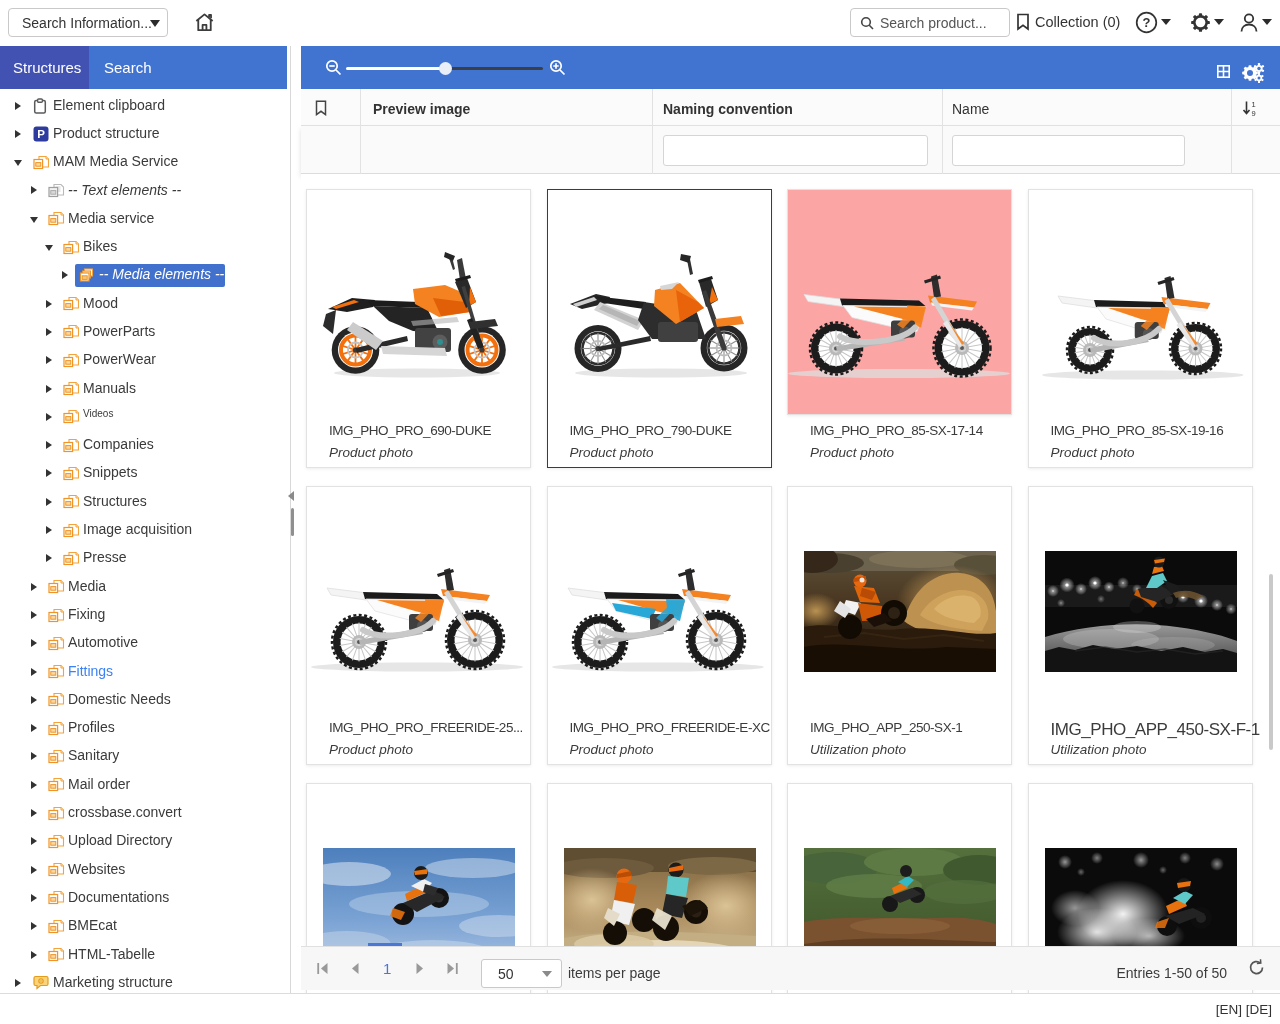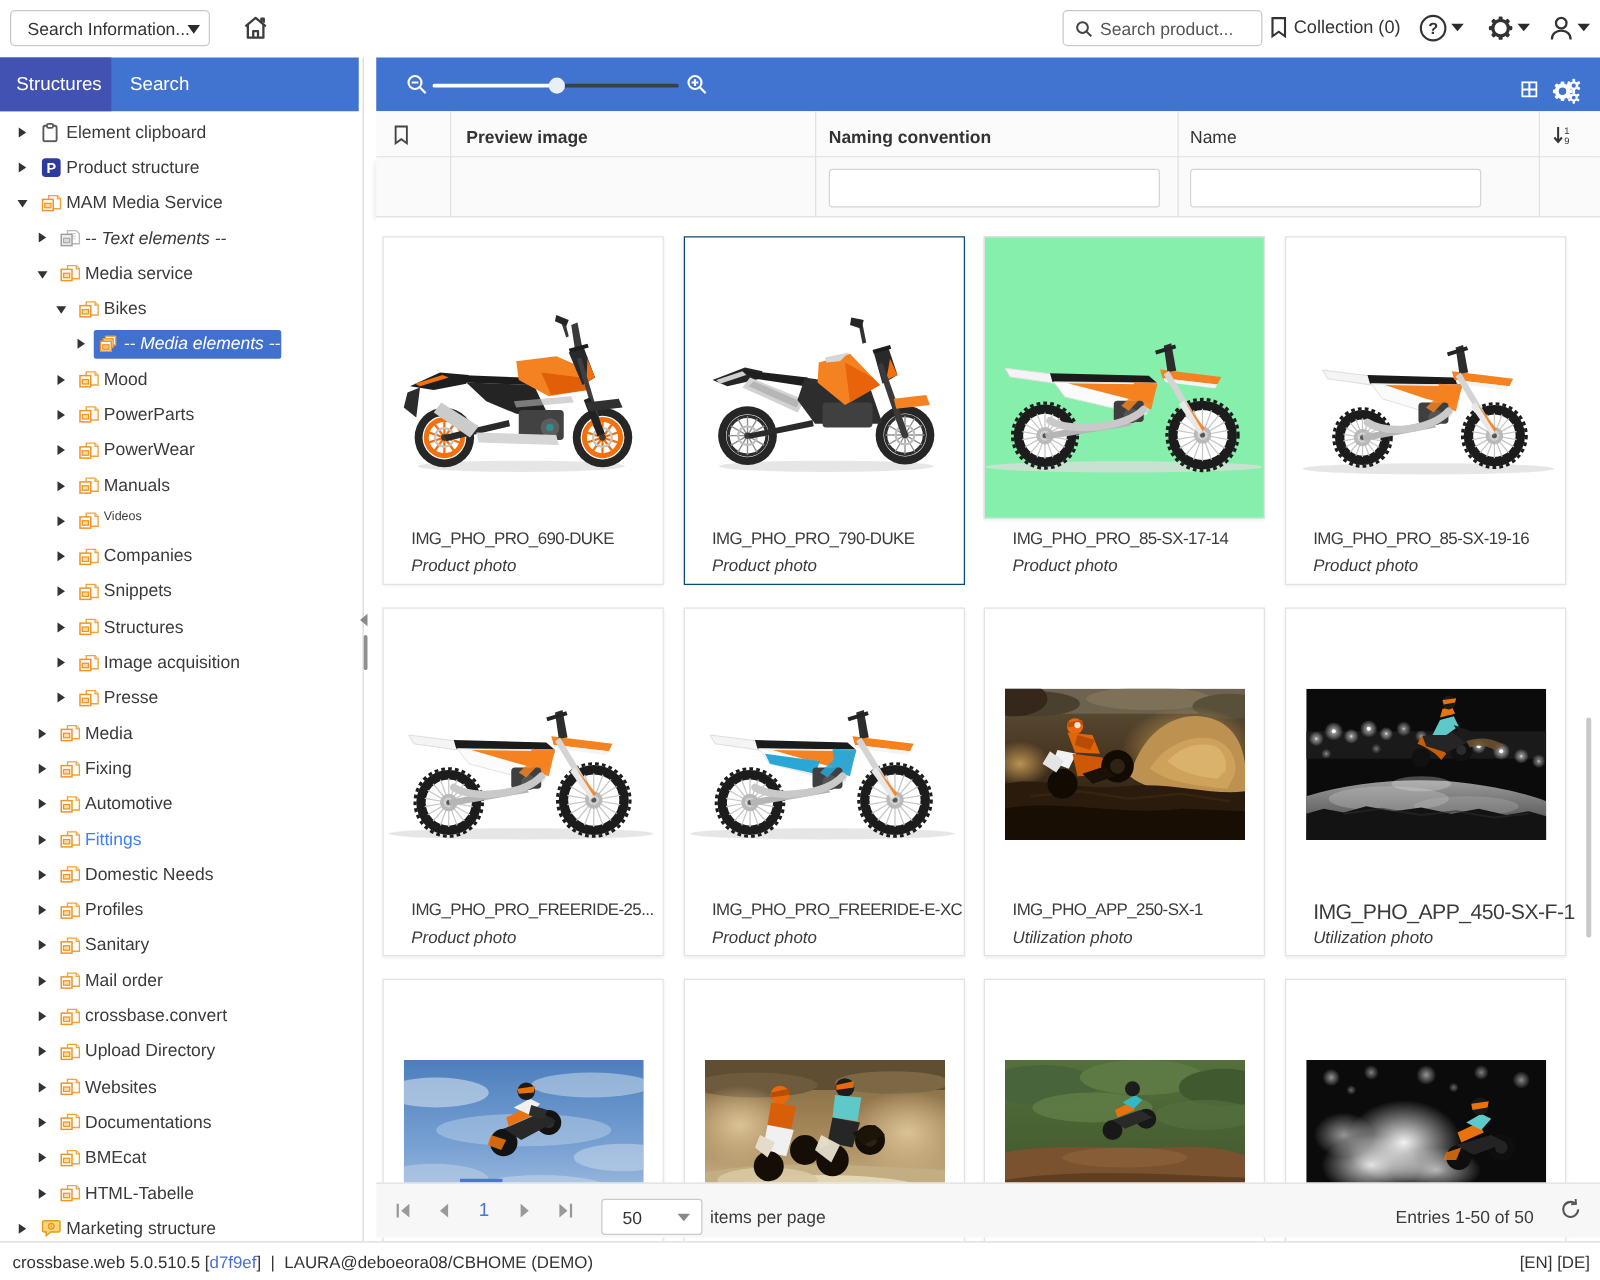--- a/index.html
+++ b/index.html
@@ -512,21 +512,21 @@
       <path d="M164 97 L170 110 L161 114 z" fill="#f2710e"></path>
       <path d="M142 85 L139 70 L142 69 L145 84 z" fill="#323232"></path>
       <path d="M133 64 L143 66 L141 73 L132 70 z" fill="#262626"></path>
       <path d="M150 90 L164 86 L165 89 L151 93 z" fill="#1c1c1c"></path>
       <path d="M158 100 L178 156 L173 158 L154 102 z" fill="#3a3a3a"></path>
       <path d="M167 129 L193 126 L196 134 L169 137 z" fill="#f58220"></path>
     </svg>
     <div style="position:absolute;left:22px;top:233px;font-size:13.5px;letter-spacing:-0.45px;color:#3b3b3b;white-space:nowrap">IMG_PHO_PRO_790-DUKE</div>
         <div style="position:absolute;left:22px;top:255px;font-size:13.5px;font-style:italic;color:#3b3b3b;white-space:nowrap">Product photo</div>
   </div>
-<div style="position:absolute;left:787px;top:189px;width:225px;height:226px;background:#86efac;border:1px solid #e2e2e2;box-shadow:0 1px 3px rgba(0,0,0,0.08)">
+<div style="position:absolute;left:787px;top:189px;width:225px;height:226px;background:#fca5a5;border:1px solid #e2e2e2;box-shadow:0 1px 3px rgba(0,0,0,0.08)">
     <svg width="225" height="279" viewBox="0 0 225 279" style="position:absolute;left:0;top:0">
       <ellipse cx="111.0" cy="183.5" rx="111.0" ry="4.5" fill="#dedede" opacity="0.75"></ellipse>
       <circle cx="48" cy="158.5" r="25" fill="#1c1c1c"></circle>
       <circle cx="48" cy="158.5" r="26" fill="none" stroke="#1c1c1c" stroke-width="2.5" stroke-dasharray="3 2.5"></circle>
       <circle cx="48" cy="158.5" r="17.5" fill="#fff"></circle>
       <line x1="48" y1="158.5" x2="48" y2="140.0" stroke="#c6c6c6" stroke-width="1" transform="rotate(0 48 158.5)"></line>
       <line x1="48" y1="158.5" x2="48" y2="140.0" stroke="#c6c6c6" stroke-width="1" transform="rotate(20 48 158.5)"></line>
       <line x1="48" y1="158.5" x2="48" y2="140.0" stroke="#c6c6c6" stroke-width="1" transform="rotate(40 48 158.5)"></line>
       <line x1="48" y1="158.5" x2="48" y2="140.0" stroke="#c6c6c6" stroke-width="1" transform="rotate(60 48 158.5)"></line>
       <line x1="48" y1="158.5" x2="48" y2="140.0" stroke="#c6c6c6" stroke-width="1" transform="rotate(80 48 158.5)"></line>
@@ -1045,16 +1045,15 @@
     <div class="abs" style="left:60px;top:11px;width:0;height:0;border-left:5px solid transparent;border-right:5px solid transparent;border-top:6px solid #8a8a8a"></div>
   </div>
   <div class="abs" style="left:267px;top:18px;font-size:14px;color:#3b3b3b">items per page</div>
   <div class="abs" style="left:766px;top:18px;width:160px;font-size:14px;color:#3b3b3b;text-align:right">Entries 1-50 of 50</div>
   <svg class="abs" style="left:946px;top:11px" width="19" height="19" viewBox="0 0 19 19" fill="none" stroke="#555" stroke-width="1.7">
       <path d="M15.5 9.5 a6 6 0 1 1 -2.2 -4.6"></path>
       <path d="M13.5 1.2 l0.3 3.9 l-3.9 0.3" stroke-width="1.5"></path>
     </svg>
 </div>
 <div class="abs" style="left:0;top:993px;width:1280px;height:31px;background:#fff;border-top:1px solid #dcdcdc">
-  <div class="abs" style="left:10px;top:8px;font-size:13.5px;color:#333">crossbase.web 5.0.510.5 [<span style="color:#4a6fd0">d7f9ef</span>]&nbsp; | &nbsp;LAURA@deboeora08/CBHOME (DEMO)</div>
   <div class="abs" style="left:1160px;top:8px;width:112px;font-size:13.5px;color:#333;text-align:right">[EN] [DE]</div>
 </div>
 <div class="abs" style="left:1269px;top:574px;width:4px;height:176px;background:#c9c9c9;border-radius:2px"></div>
 
 </body></html>

